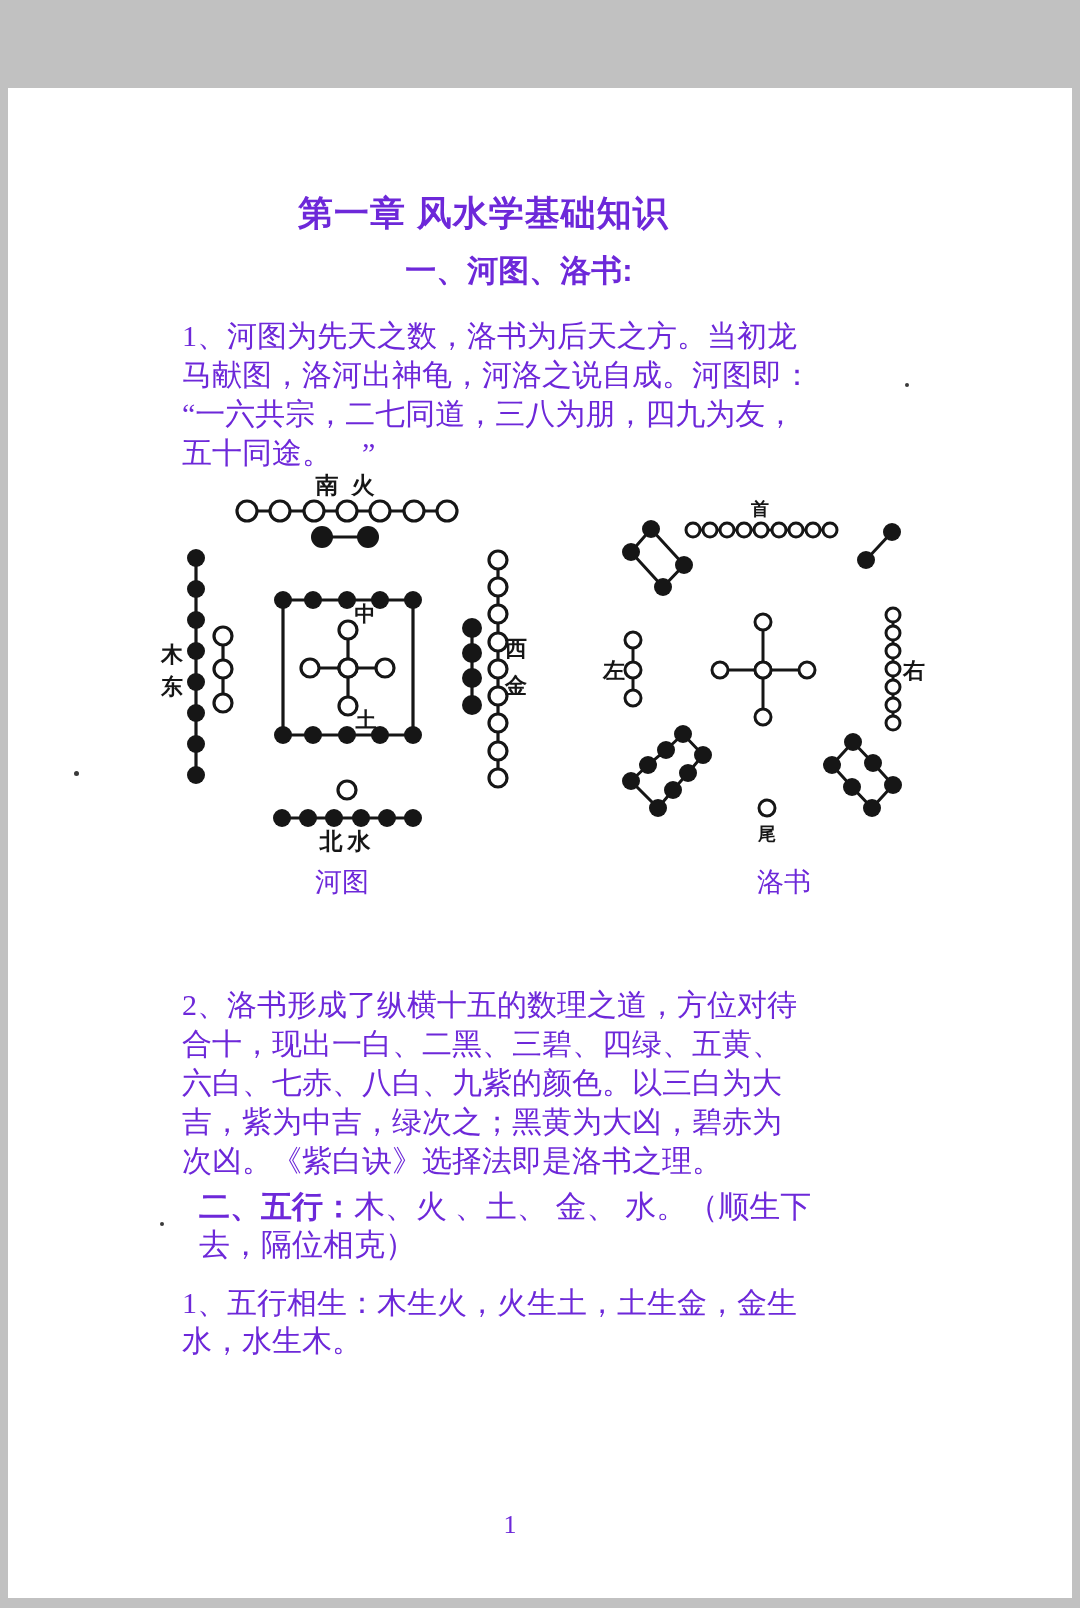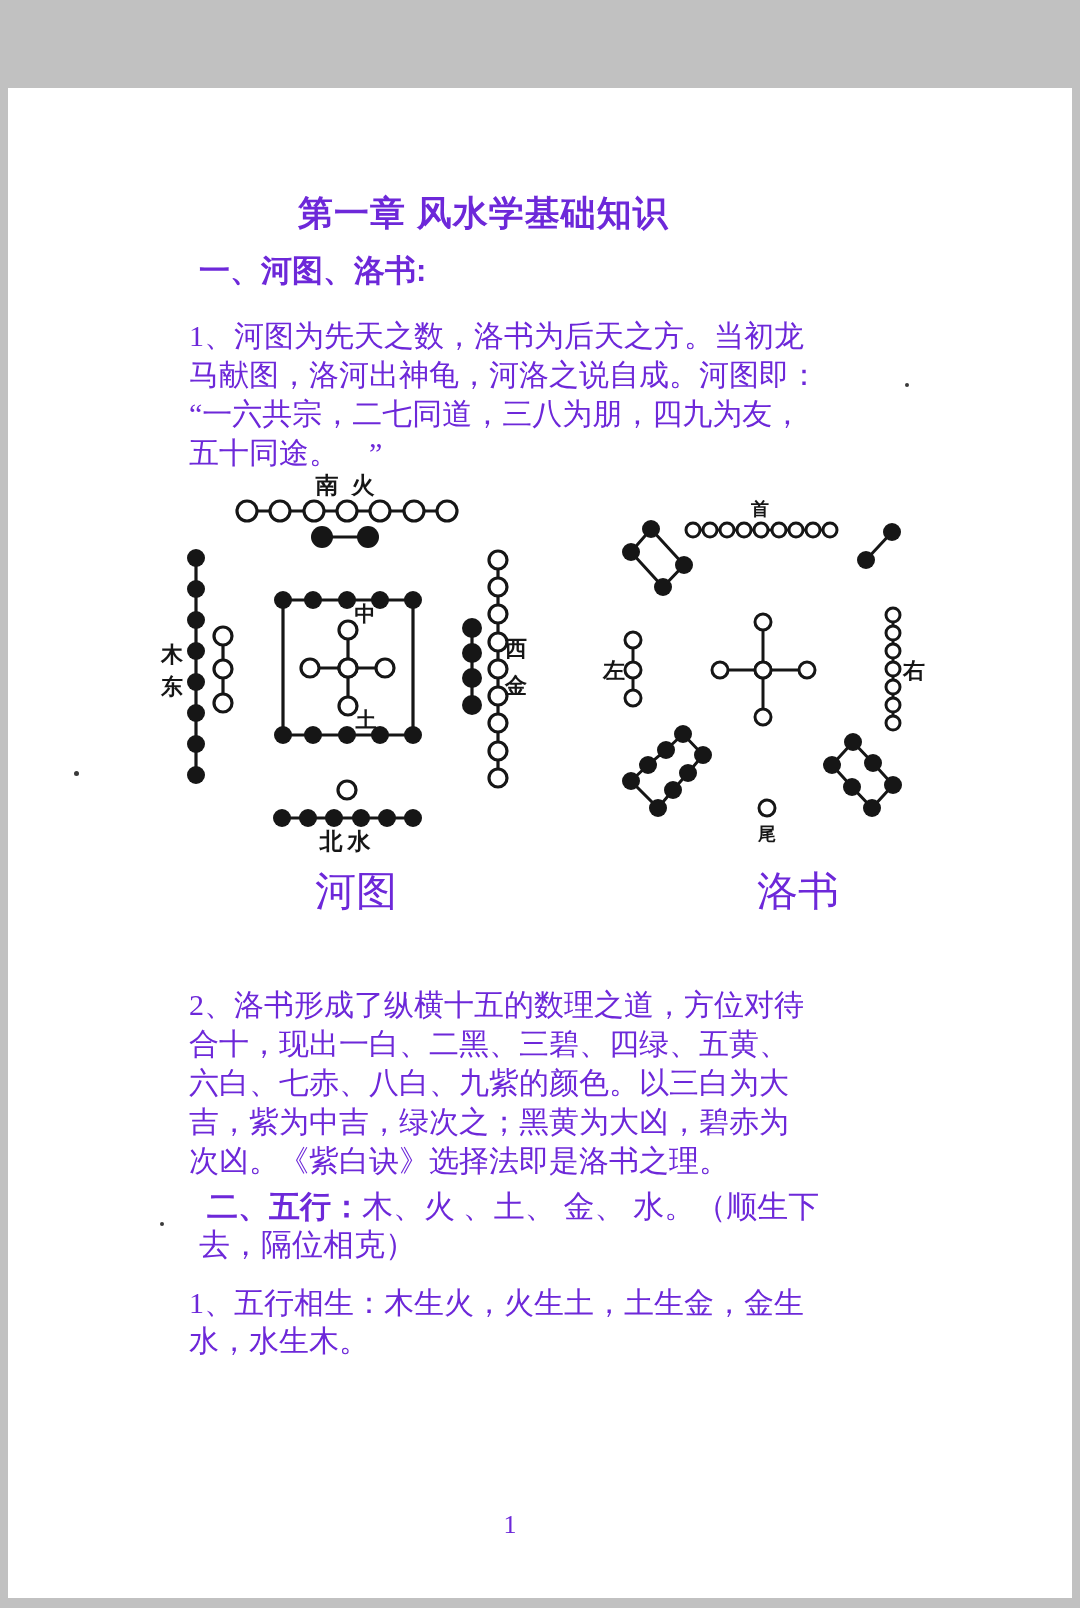--- a/index.html
+++ b/index.html
@@ -14,36 +14,36 @@
   }
   .blk{position:absolute;color:#6d28d9;}
   .title{
     left:298px;top:190px;width:560px;
     font-family:"Liberation Sans", sans-serif;
     font-size:35px;font-weight:bold;letter-spacing:1px;white-space:nowrap;
   }
   .h1{
     left:199px;top:250px;width:640px;
     font-family:"Liberation Sans", sans-serif;
-    font-size:31px;font-weight:bold;white-space:nowrap;
+    font-size:31px;font-weight:bold;white-space:nowrap;text-align:center;
   }
   .para{
-    left:189px;width:648px;
+    left:182px;width:648px;
     font-size:30px;line-height:39px;white-space:pre-line;
   }
   .p1{top:316px;}
   .p2{top:952px;margin-top:33px;}
   .p3{top:1284px;line-height:38px;}
   .h2{
     left:199px;top:1188px;width:660px;
     font-size:31px;line-height:38px;white-space:pre-line;
   }
-  .h2 .lead{font-family:"Liberation Sans", sans-serif;font-weight:bold;margin-left:8px;}
+  .h2 .lead{font-family:"Liberation Sans", sans-serif;font-weight:bold;}
   .caption{
-    font-size:41px;white-space:nowrap;
+    font-size:27px;white-space:nowrap;
   }
   .cap-hetu{left:315px;top:864px;}
   .cap-luoshu{left:757px;top:864px;}
   .pagenum{
     left:440px;top:1510px;width:140px;text-align:center;
     font-size:26px;
   }
   .fig{position:absolute;}
   .fig-hetu{left:150px;top:468px;}
   .fig-luoshu{left:560px;top:460px;}

